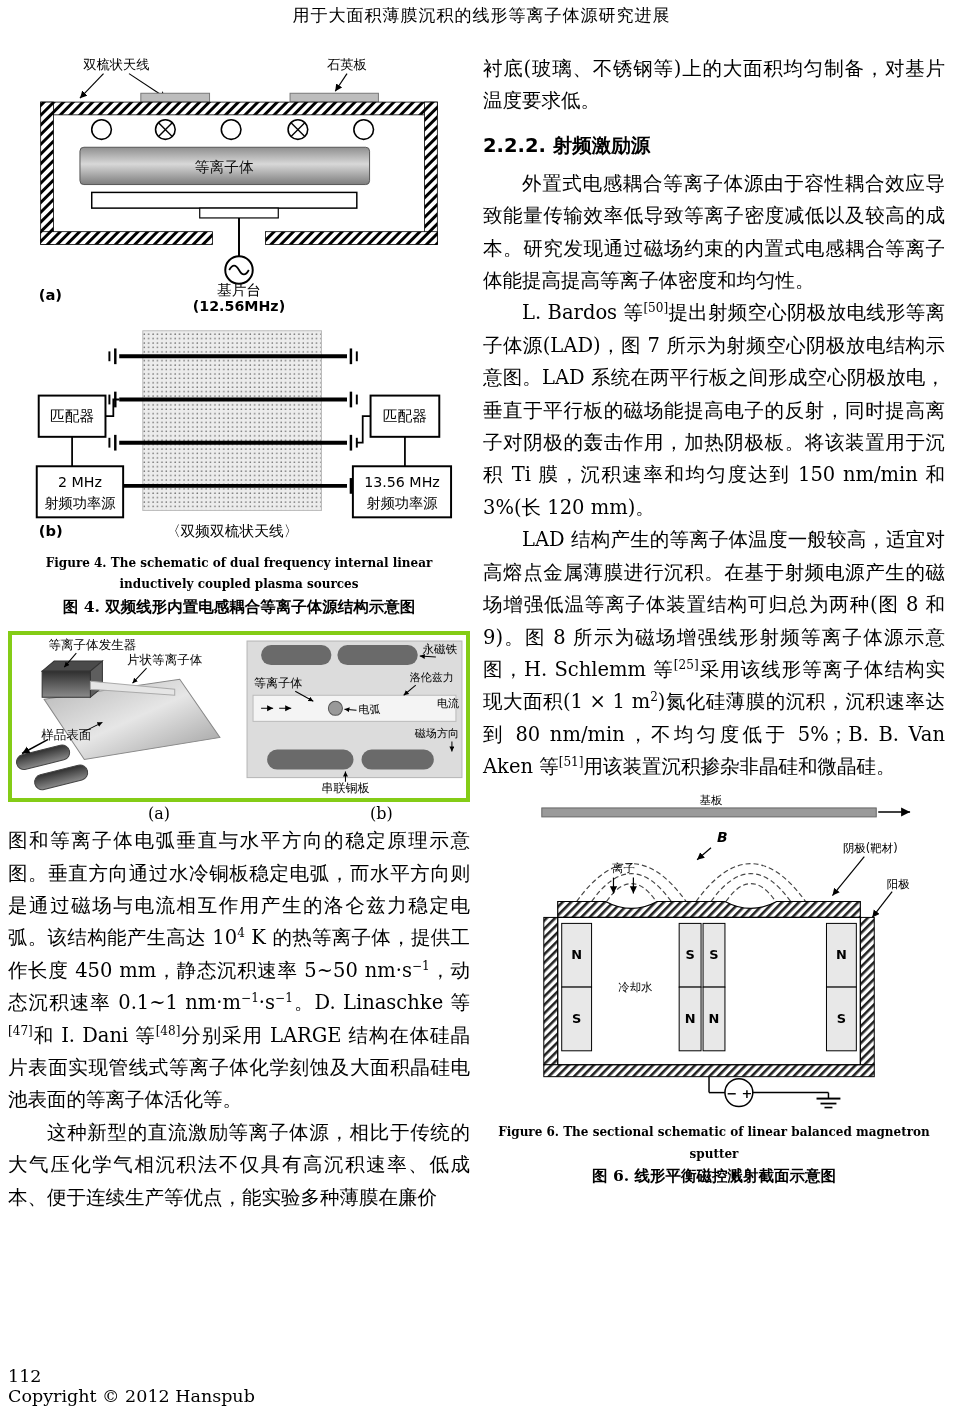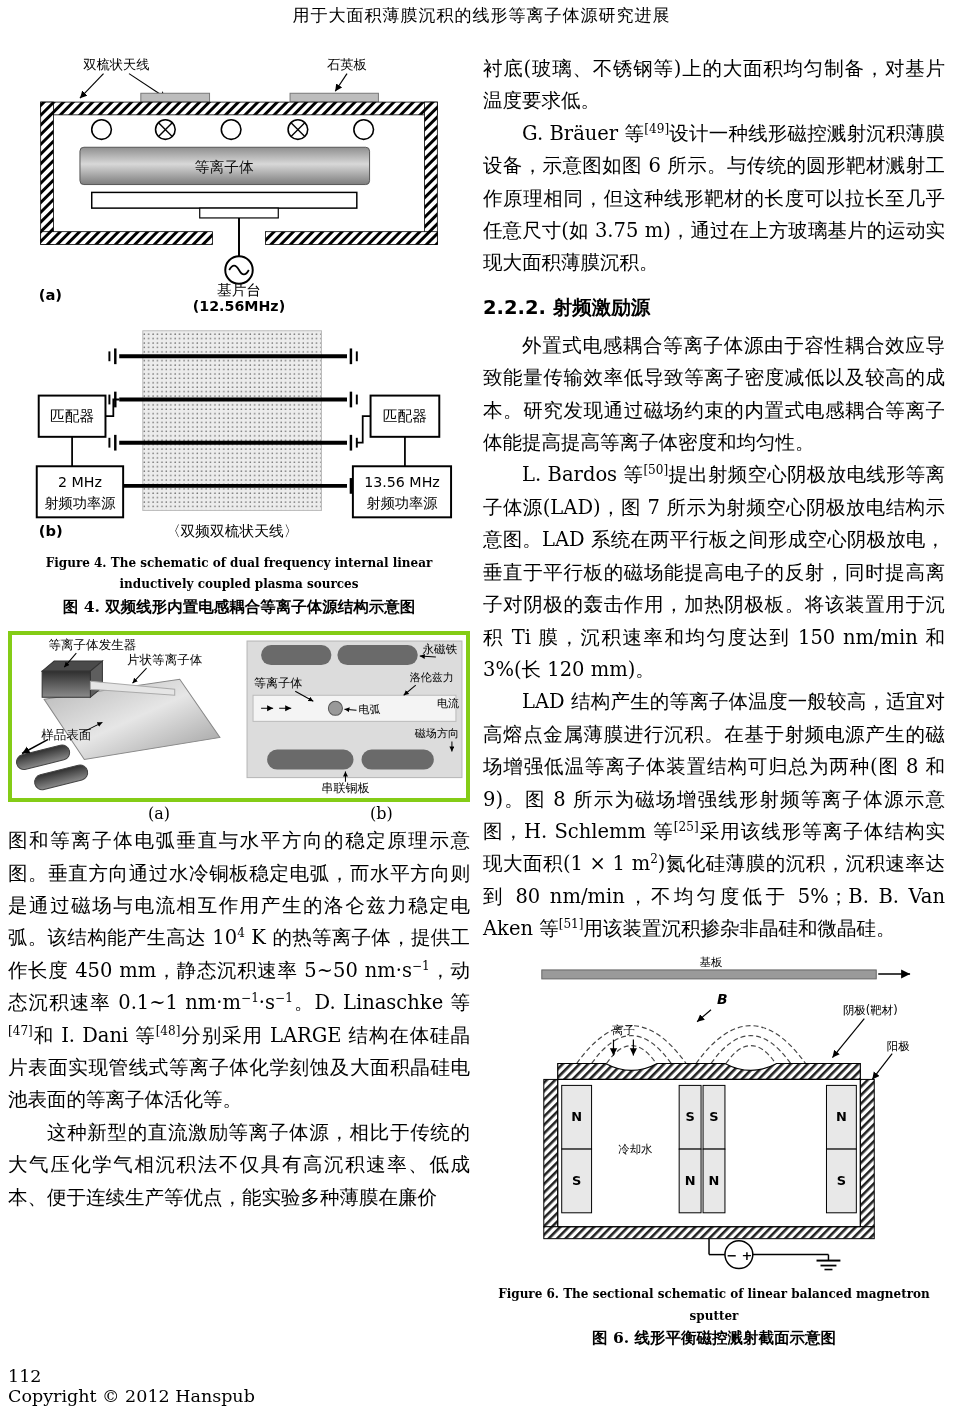--- a/index.html
+++ b/index.html
@@ -236,21 +236,20 @@
       </div>
 
 
       <p class="body-text">图和等离子体电弧垂直与水平方向的稳定原理示意图。垂直方向通过水冷铜板稳定电弧，而水平方向则是通过磁场与电流相互作用产生的洛仑兹力稳定电弧。该结构能产生高达 10<sup>4</sup> K 的热等离子体，提供工作长度 450 mm，静态沉积速率 5~50 nm·s<sup>−1</sup>，动态沉积速率 0.1~1 nm·m<sup>−1</sup>·s<sup>−1</sup>。D. Linaschke 等<sup>[47]</sup>和 I. Dani 等<sup>[48]</sup>分别采用 LARGE 结构在体硅晶片表面实现管线式等离子体化学刻蚀及大面积晶硅电池表面的等离子体活化等。</p>
       <p class="body-text indent">这种新型的直流激励等离子体源，相比于传统的大气压化学气相沉积法不仅具有高沉积速率、低成本、便于连续生产等优点，能实验多种薄膜在廉价</p>
     </div>
 
     <div class="col">
 
       <p class="body-text">衬底(玻璃、不锈钢等)上的大面积均匀制备，对基片温度要求低。</p>
-      <p class="body-text indent">G. Bräuer 等<sup>[49]</sup>设计一种线形磁控溅射沉积薄膜设备，示意图如图 6 所示。与传统的圆形靶材溅射工作原理相同，但这种线形靶材的长度可以拉长至几乎任意尺寸(如 3.75 m)，通过在上方玻璃基片的运动实现大面积薄膜沉积。</p>
 
       <h3 class="section-heading">2.2.2. 射频激励源</h3>
 
       <p class="body-text indent">外置式电感耦合等离子体源由于容性耦合效应导致能量传输效率低导致等离子密度减低以及较高的成本。研究发现通过磁场约束的内置式电感耦合等离子体能提高提高等离子体密度和均匀性。</p>
       <p class="body-text indent">L. Bardos 等<sup>[50]</sup>提出射频空心阴极放电线形等离子体源(LAD)，图 7 所示为射频空心阴极放电结构示意图。LAD 系统在两平行板之间形成空心阴极放电，垂直于平行板的磁场能提高电子的反射，同时提高离子对阴极的轰击作用，加热阴极板。将该装置用于沉积 Ti 膜，沉积速率和均匀度达到 150 nm/min 和 3%(长 120 mm)。</p>
       <p class="body-text indent">LAD 结构产生的等离子体温度一般较高，适宜对高熔点金属薄膜进行沉积。在基于射频电源产生的磁场增强低温等离子体装置结构可归总为两种(图 8 和 9)。图 8 所示为磁场增强线形射频等离子体源示意图，H. Schlemm 等<sup>[25]</sup>采用该线形等离子体结构实现大面积(1 × 1 m<sup>2</sup>)氮化硅薄膜的沉积，沉积速率达到 80 nm/min，不均匀度低于 5%；B. B. Van Aken 等<sup>[51]</sup>用该装置沉积掺杂非晶硅和微晶硅。</p>
 
       <figure>
         <svg class="figsvg fig6-svg" viewBox="0 0 430 322">
           <defs>

